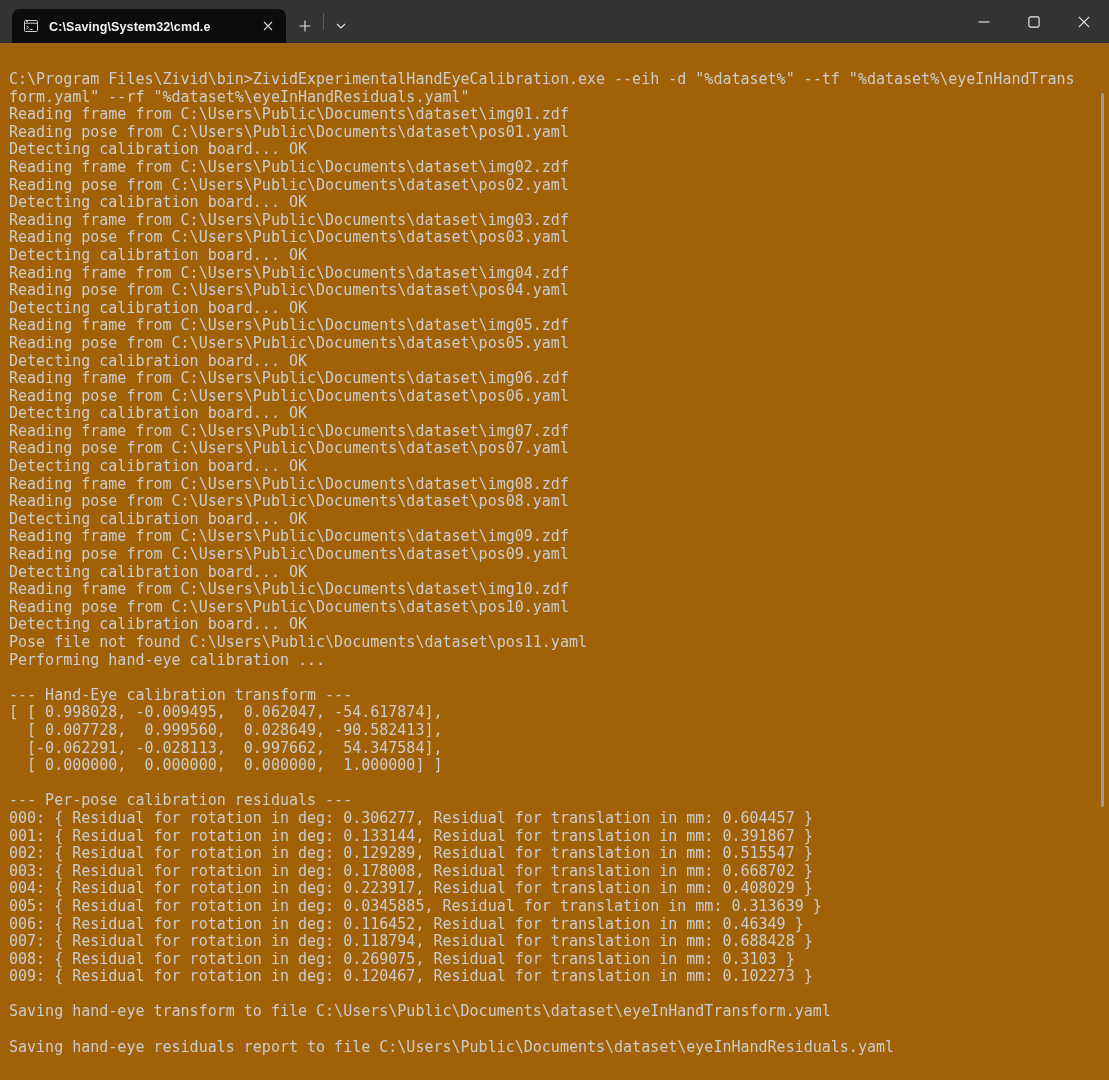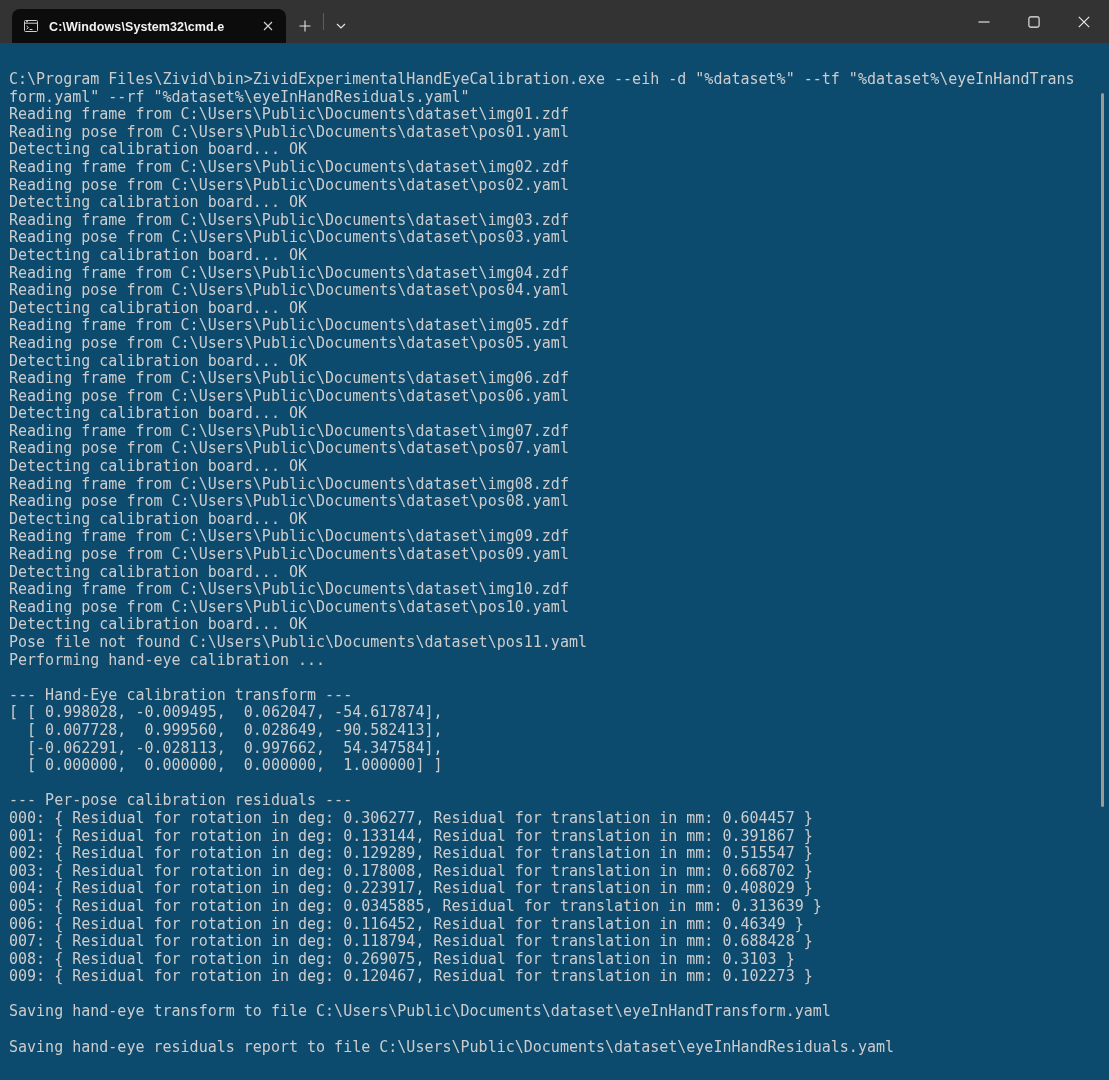--- a/index.html
+++ b/index.html
@@ -48,21 +48,21 @@
   .tb-sep { position: absolute; left: 323px; top: 13px; width: 1px; height: 17px; background: #5d5d5d; }
   .dropdown-btn { left: 326px; }
   .win-controls { position: absolute; right: 0; top: 0; height: 43px; display: flex; }
   .win-btn {
     width: 50px; height: 43px;
     display: flex; align-items: center; justify-content: center;
   }
   
   .terminal {
     position: absolute; left: 0; top: 43px; width: 1109px; height: 1037px;
-    background: #0c4a6e;
+    background: #a16207;
     box-sizing: border-box;
     padding: 28px 14px 0 9px;
     overflow: hidden;
   }
   .term-lines {
     font-family: "DejaVu Sans Mono", "Liberation Mono", monospace;
     font-size: 15px; line-height: 17.6px;
     color: #cccccc;
     white-space: pre;
   }
@@ -81,21 +81,21 @@
     <span class="tab-icon">
       <svg width="16" height="16" viewBox="0 0 16 16">
         <rect x="1.5" y="2.5" width="13" height="11" rx="1" fill="#0c0c0c" stroke="#cfcfcf" stroke-width="1"></rect>
         <line x1="1.5" y1="5.2" x2="14.5" y2="5.2" stroke="#cfcfcf" stroke-width="1"></line>
         <rect x="3" y="3.2" width="2" height="1" fill="#cfcfcf"></rect>
         <path d="M3.5 8 L5.5 9.6 L3.5 11.2" fill="none" stroke="#cfcfcf" stroke-width="1"></path>
         <line x1="6.5" y1="11.5" x2="9.5" y2="11.5" stroke="#cfcfcf" stroke-width="1"></line>
       </svg>
     </span>
     <span class="tab-title-wrap">
-      <span class="tab-title">C:\Windows\System32\cmd.e</span>
+      <span class="tab-title">C:\Saving\System32\cmd.e</span>
     </span>
     <span class="tab-close">
       <svg width="10" height="10" viewBox="0 0 10 10">
         <path d="M1 1 L9 9 M9 1 L1 9" stroke="#d6d6d6" stroke-width="1.1" fill="none"></path>
       </svg>
     </span>
   </div>
 
   <div class="tb-btn newtab-btn">
     <svg width="12" height="12" viewBox="0 0 12 12">

